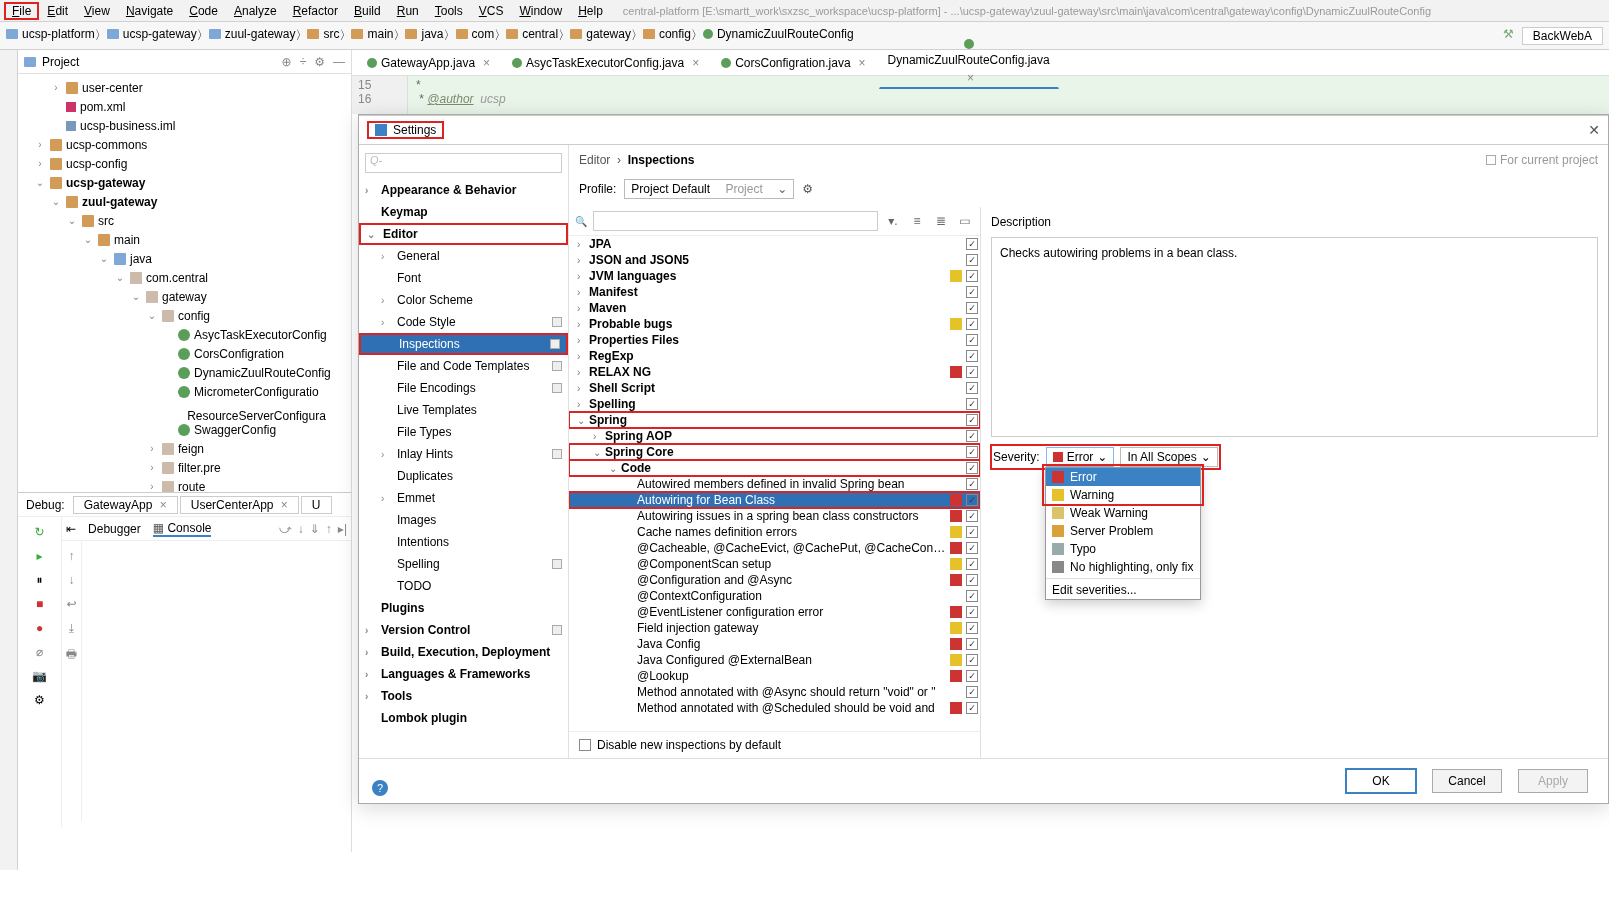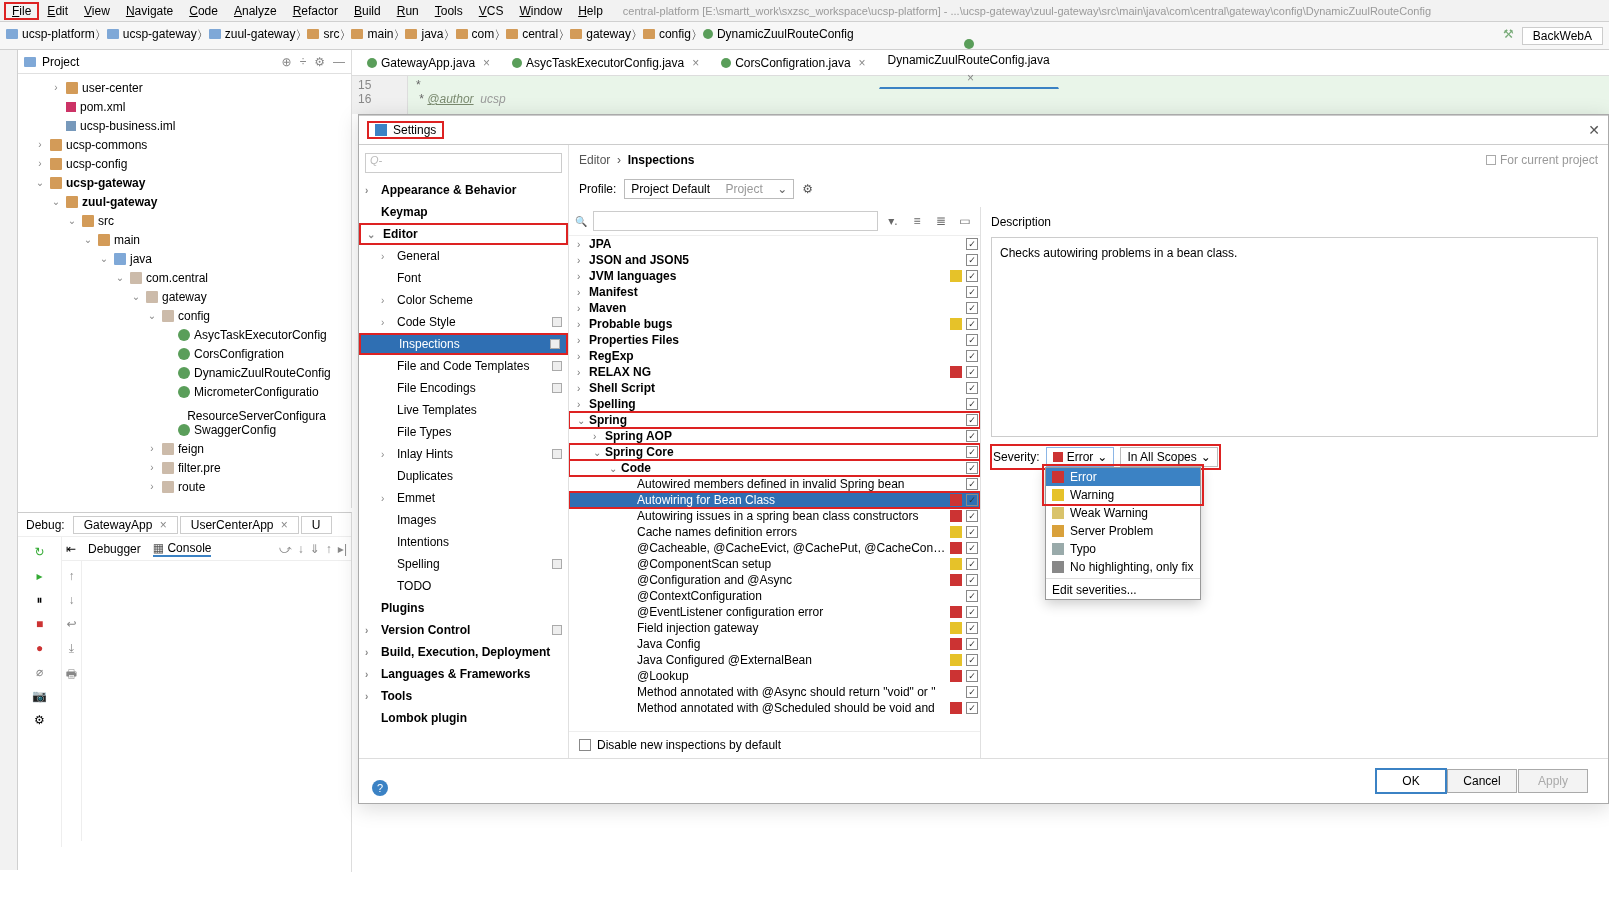--- a/index.html
+++ b/index.html
@@ -19,21 +19,21 @@
 .sidebar-left { position: absolute; left: 0; top: 50px; width: 18px; height: 820px; background: #f2f2f2; border-right: 1px solid #d0d0d0; }
 .vtab { transform: rotate(-90deg); transform-origin: left top; position: absolute; left: 16px; font-size: 11px; color: #555; }
 .project-panel { position: absolute; left: 18px; top: 50px; width: 334px; height: 458px; border-right: 1px solid #ddd; background: #fff; }
 .project-head { display:flex; align-items:center; height: 24px; border-bottom: 1px solid #e0e0e0; padding: 0 6px; gap:6px; }
 .tree { padding: 4px 0; font-size: 12px; overflow: hidden; }
 .trow { display:flex; align-items:center; height: 19px; gap:4px; white-space: nowrap; }
 .trow .tw { display:inline-block; width:12px; text-align:center; color:#888; }
 .trow .ico { display:inline-block; width:12px; height:12px; }
 .trow.sel { background:#fff; }
 .arrow { color:#777; font-size:10px; }
-.debug-panel { position:absolute; left:18px; top:512px; width:334px; height:360px; border-top:1px solid #ccc; border-right:1px solid #ddd; background:#fff; }
+.debug-panel { position:absolute; left:18px; top:492px; width:334px; height:360px; border-top:1px solid #ccc; border-right:1px solid #ddd; background:#fff; }
 .debug-head { display:flex; align-items:center; height:24px; padding:0 8px; border-bottom:1px solid #eee; gap:8px; }
 .debug-tabs { display:flex; height:24px; border-bottom:1px solid #eee; padding:0 4px; gap:12px; align-items:center; }
 .debug-left { width:44px; border-right:1px solid #eee; height:310px; display:flex; flex-direction:column; align-items:center; gap:10px; padding-top:8px; }
 .editor-area { position:absolute; left:352px; top:50px; right:0; height:64px; border-bottom:1px solid #d6d6d6; }
 .editor-tabs { display:flex; align-items:center; height:26px; border-bottom:1px solid #ddd; padding-left:6px; gap:4px; }
 .etab { display:flex; align-items:center; gap:4px; padding:2px 8px; border:1px solid transparent; }
 .etab.active { border-bottom:2px solid #3b82c4;flex-direction:column; }
 .close-x { color:#888; margin-left:4px; }
 .code-strip { height:38px; background:#e9f5e9; display:flex; }
 .gutter { width:56px; background:#f0f0f0; border-right:1px solid #ddd; font-family:monospace; color:#888; padding:2px 6px; }
@@ -83,21 +83,21 @@
 .desc-box { border:1px solid #ccc; height:200px; padding:8px; }
 .sev-row { display:flex; align-items:center; gap:6px; }
 .sev-select { border:1px solid #8cb6e6; padding:2px 6px; display:inline-flex; align-items:center; gap:4px; }
 .scope-select { border:1px solid #bbb; padding:2px 6px; display:inline-flex; align-items:center; gap:4px; }
 .dropdown { position:absolute; left:64px; top:260px; width:156px; background:#fff; border:1px solid #999; box-shadow:0 4px 12px rgba(0,0,0,.2); }
 .drow { display:flex; align-items:center; gap:6px; height:18px; padding:0 6px; }
 .drow.sel { background:#3b82c4; color:#fff; }
 .drow .sw { width:12px; height:12px; }
 .ddivider { height:1px; background:#ddd; margin:2px 0; }
 .disable-row { padding:6px 10px; display:flex; align-items:center; gap:6px; border-top:1px solid #eee; }
-.dlg-buttons { display:flex; justify-content:flex-end; gap:1px; padding:10px 20px; border-top:1px solid #ddd; }
+.dlg-buttons { display:flex; justify-content:flex-end; gap:16px; padding:10px 20px; border-top:1px solid #ddd; }
 .dlg-buttons button { min-width:70px; height:24px; border:1px solid #aaa; background:#f3f3f3; }
 .dlg-buttons .primary { border:1px solid #3b82c4; background:#fff; color:#000; outline:1px solid #3b82c4; }
 .dlg-buttons .disabled { color:#aaa; }
 .help-icon { position:absolute; left:370px; bottom:14px; width:16px; height:16px; border-radius:50%; background:#3b82c4; color:#fff; display:flex; align-items:center; justify-content:center; font-size:11px; }
 .hl-red { outline:2px solid #d22; outline-offset:-1px; }
 .mag-icon::before { content:"🔍"; font-size:10px; }
 </style>
 </head>
 <body>
 

